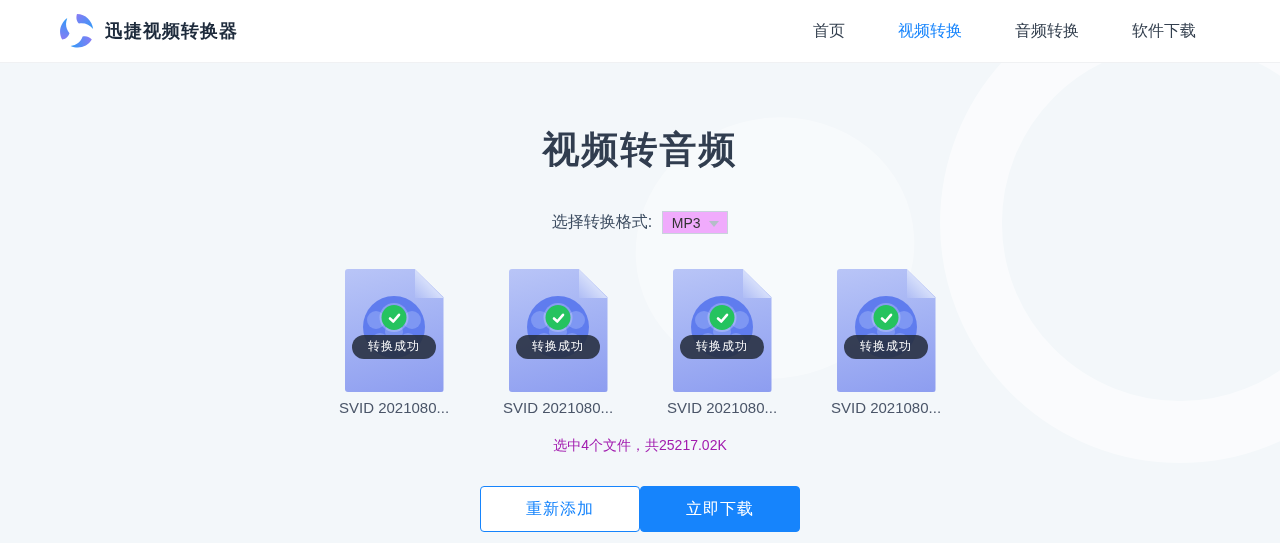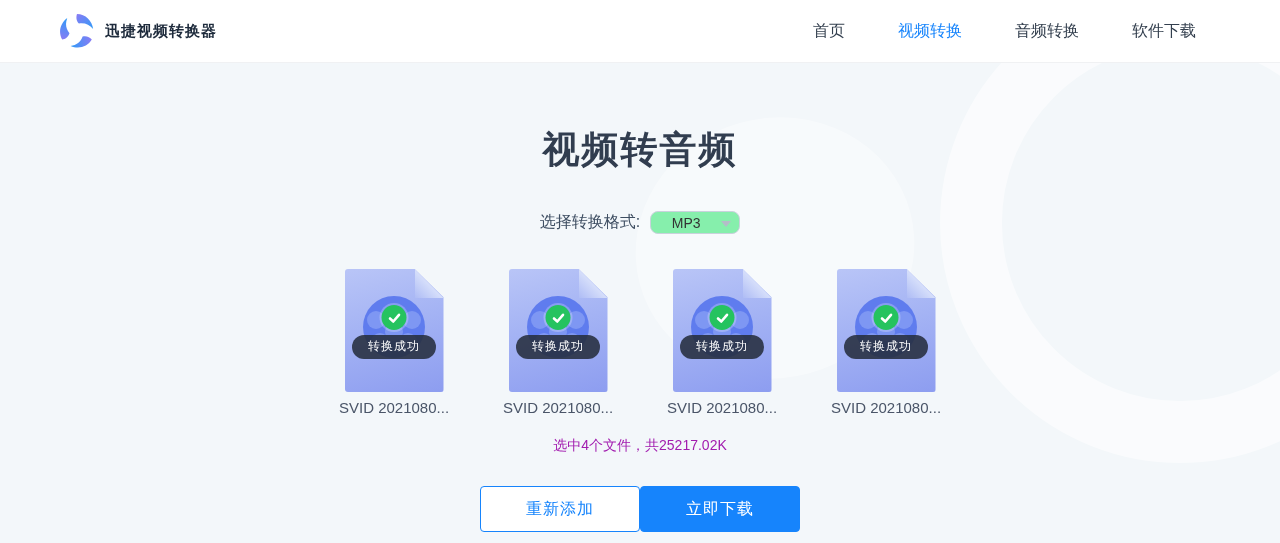--- a/index.html
+++ b/index.html
@@ -13,21 +13,21 @@
   .page { width:1280px; height:543px; position:relative; overflow:hidden; }
 
   
   .header {
     height:63px; background:#ffffff; border-bottom:1px solid #f0f1f3;
     display:flex; align-items:center; justify-content:space-between;
     padding:0 84px 0 58px; position:relative; z-index:5;
   }
   .brand { display:flex; align-items:center; gap:9px; }
   .brand-logo { width:38px; height:38px; display:block; }
-  .brand-name { font-size:15px; font-weight:bold; color:#1e2b3c; letter-spacing:1px; }
+  .brand-name { font-size:18px; font-weight:bold; color:#1e2b3c; letter-spacing:1px; }
   .nav { display:flex; align-items:center; gap:53px; }
   .nav-item { font-size:16px; color:#333f4e; cursor:pointer; text-decoration:none; }
   .nav-item.active { color:#1684fc; }
 
   
   .hero {
     position:relative; height:480px; background:#f3f7fa; overflow:hidden;
   }
   .deco-ring {
     position:absolute; right:-140px; top:-80px; width:480px; height:480px;
@@ -43,21 +43,21 @@
   .page-title {
     margin-top:62px; font-size:37px; font-weight:bold; color:#313d4f; letter-spacing:2px;
   }
 
   .hint-row {
     margin-top:36px; display:flex; align-items:center; font-size:16px; color:#3d4d61;
   }
   .upload-hint { margin-right:26px; }
   .format-label { margin-right:10px;text-align:right; }
   .format-select {
-    width:90px; height:23px; background:#86efac; border:1px solid #c9d2dc; border-radius:8px;
+    width:66px; height:23px; background:#f0abfc; border:1px solid #c9d2dc; border-radius:0;
     display:inline-flex; align-items:center; justify-content:center; position:relative;
     cursor:pointer; font-size:14px; color:#333; padding-right:18px;
   }
   .format-select .caret {
     position:absolute; right:8px; top:9px; width:0; height:0;
     border-left:5px solid transparent; border-right:5px solid transparent;
     border-top:6px solid #b4bdc8;
   }
 
   

